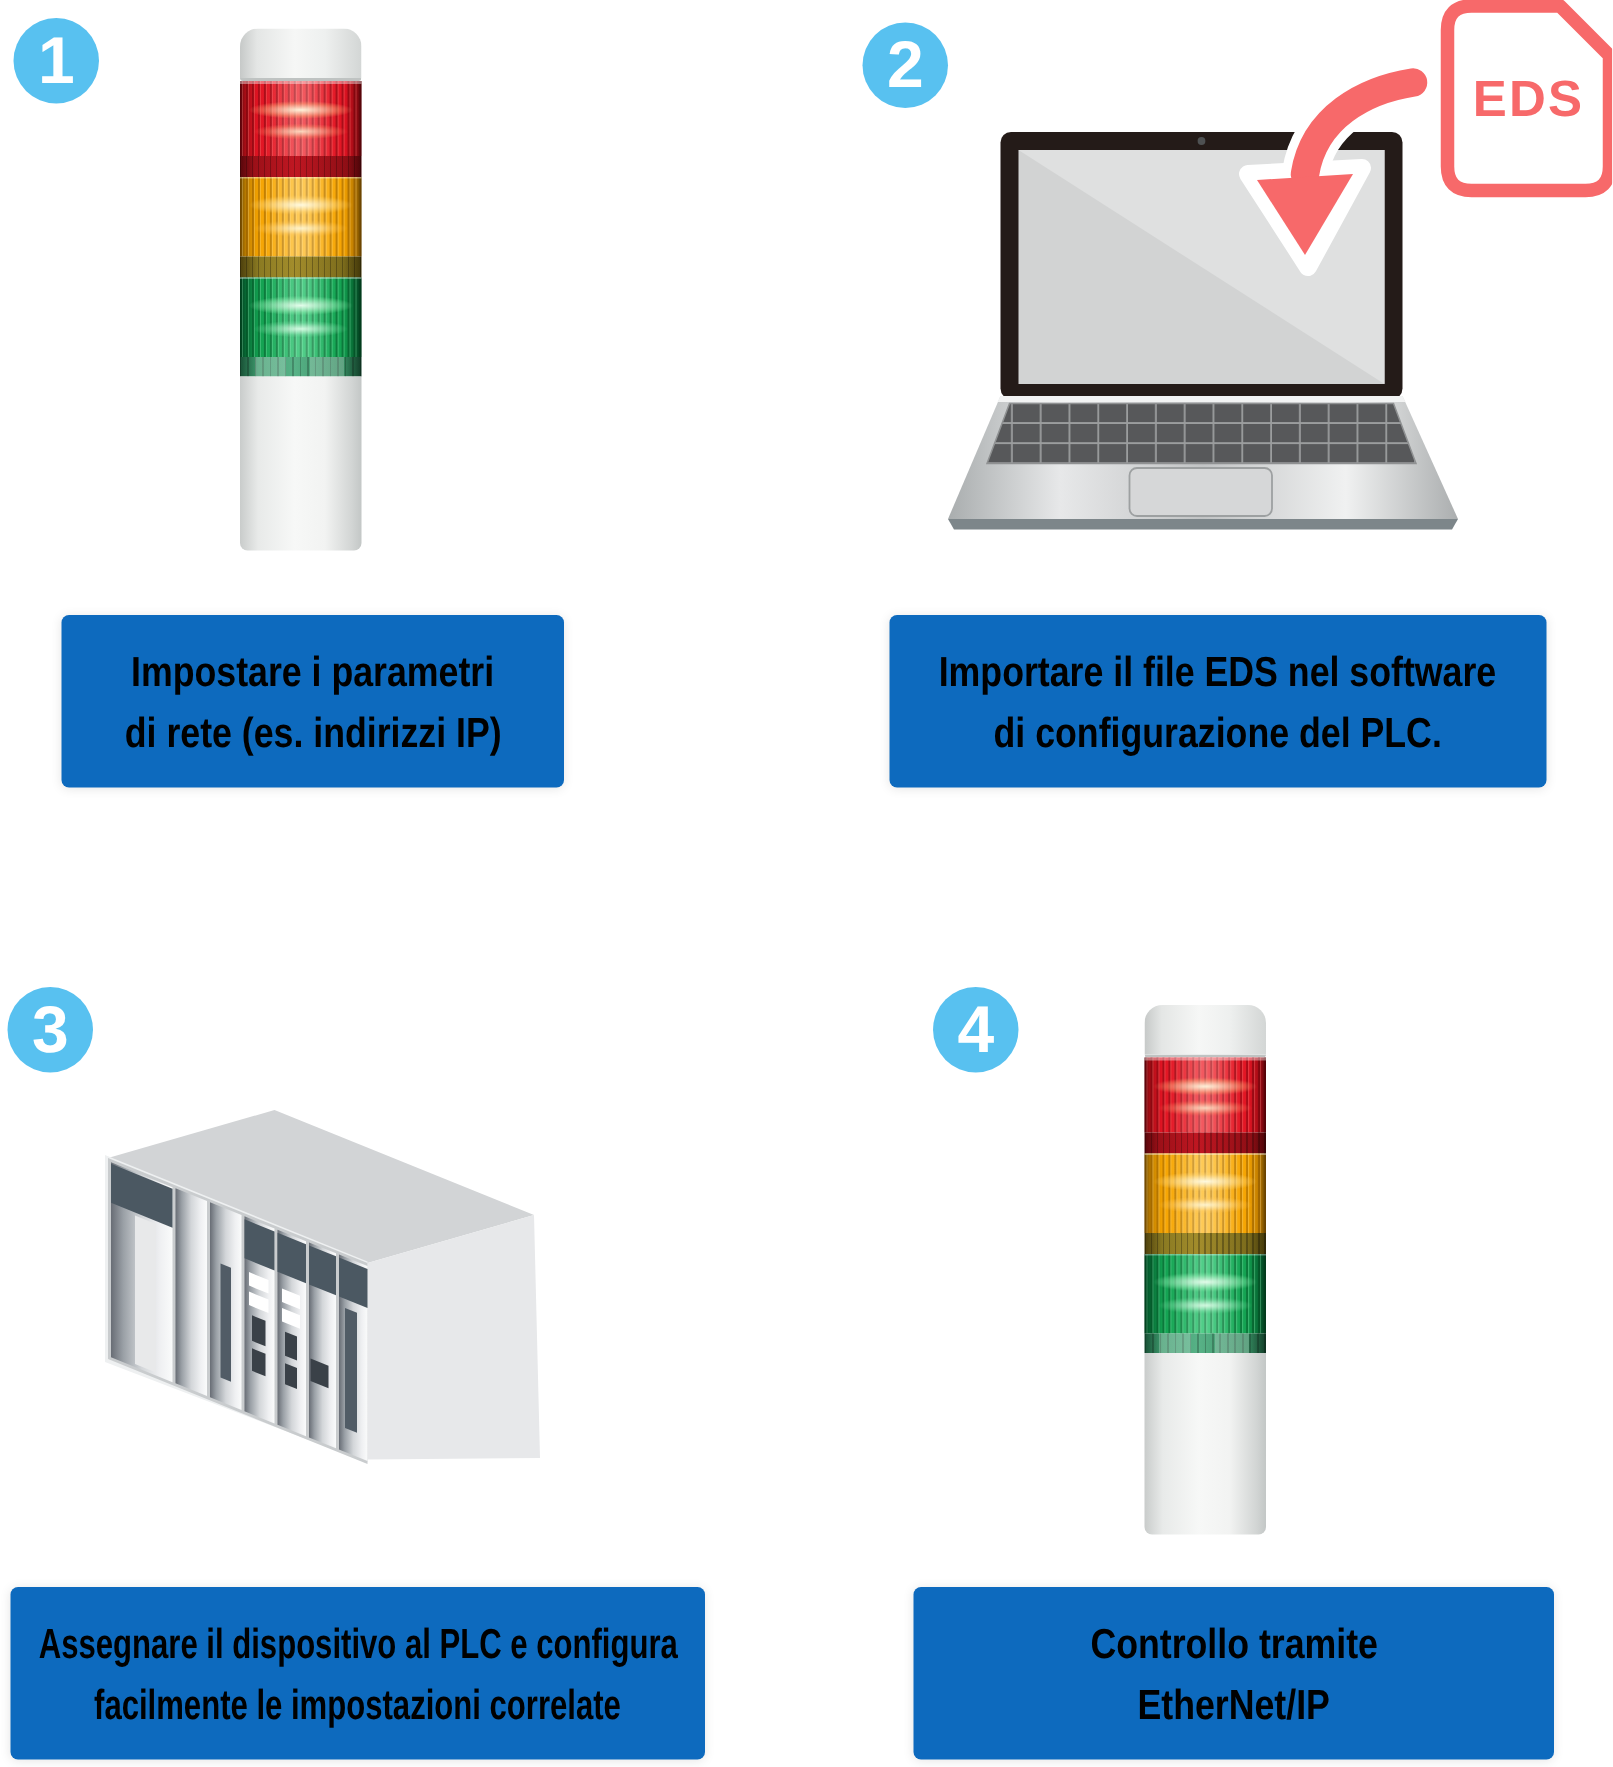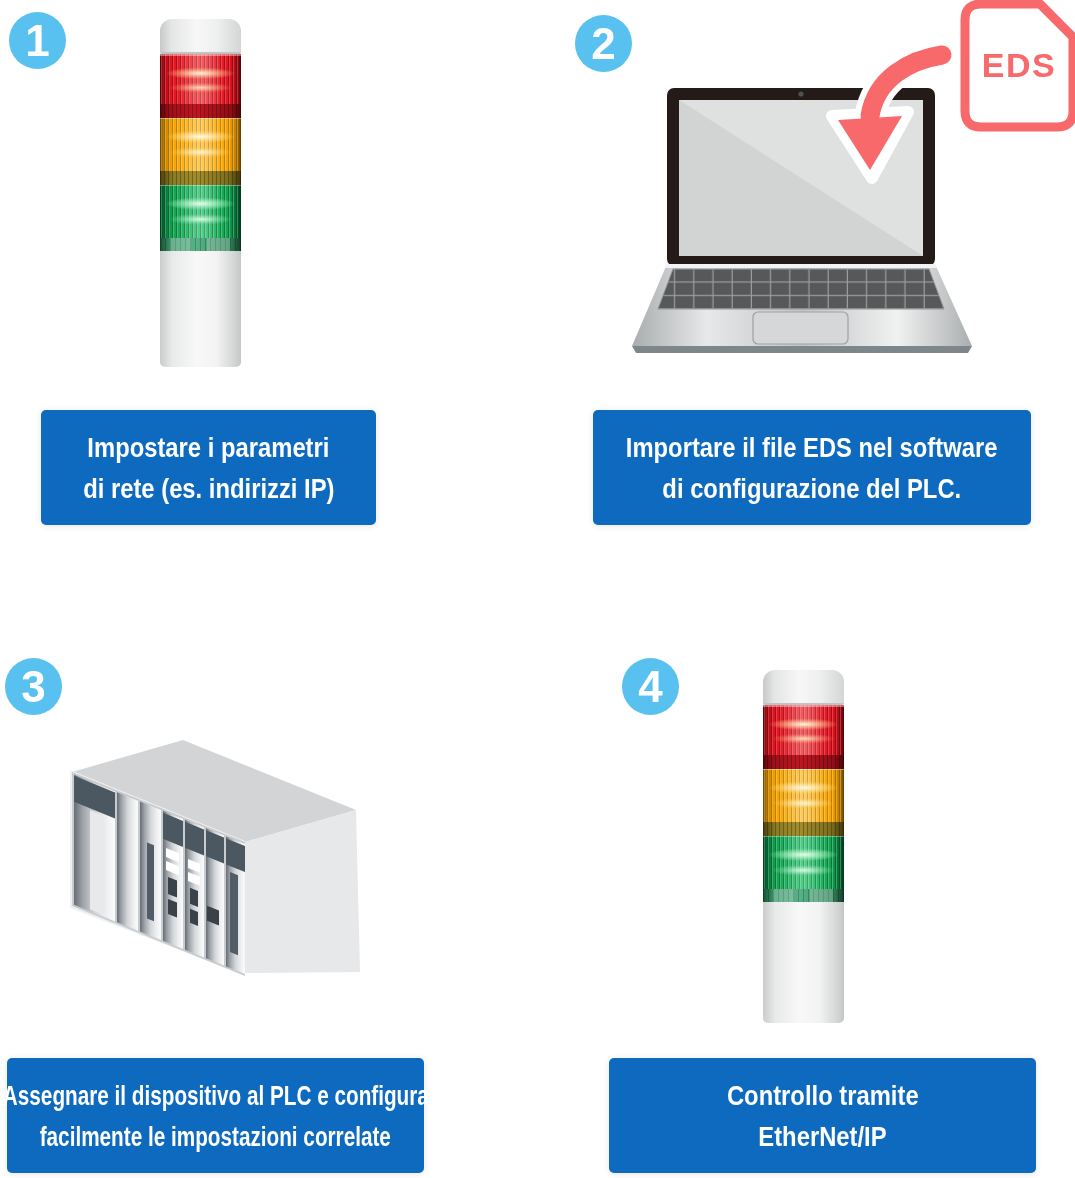--- a/index.html
+++ b/index.html
@@ -9,21 +9,21 @@
   }
   
   .badge{
     position:absolute;width:57px;height:57px;border-radius:50%;
     background:#58c1f0;color:#fff;font-weight:bold;font-size:44px;
     display:flex;align-items:center;justify-content:center;line-height:1;
   }
   
   .caption{
     position:absolute;height:115px;background:#0d6abe;border-radius:5px;
-    color:#ffffff;font-weight:bold;font-size:28px;
+    color:#000000;font-weight:bold;font-size:28px;
     display:flex;flex-direction:column;align-items:center;justify-content:center;
     box-shadow:0 1px 7px rgba(0,0,0,.10);
     --sx:.85;
   }
   .caption .cline{
     display:block;white-space:nowrap;line-height:41px;
     transform:scaleX(var(--sx));transform-origin:50% 50%;
   }
   .caption.narrow{--sx:.74;}
   
@@ -204,21 +204,21 @@
         <rect x="134" y="2" width="18" height="130" fill="url(#slatG)"></rect>
         <rect x="134" y="4" width="18" height="26" fill="#4b5862"></rect>
         <rect x="135" y="79" width="12" height="15" fill="#3a4148"></rect>
 
         <rect x="154" y="2" width="19" height="130" fill="url(#slatG)"></rect>
         <rect x="154" y="4" width="19" height="26" fill="#4b5862"></rect>
         <rect x="158" y="36" width="8" height="80" fill="#515c66"></rect>
       </g>
     </svg>
 
-    <div class="caption narrow" style="left:7px;top:1058px;width:417px">
+    <div class="caption narrow" style="left:7px;top:1058px;width:463px">
       <span class="cline">Assegnare il dispositivo al PLC e configura</span>
       <span class="cline">facilmente le impostazioni correlate</span>
     </div>
   </div>
 
   <div>
     <div class="badge" style="left:622px;top:658px">4</div>
 
     <div class="tower" style="left:763px;top:670px">
       <div class="t-cap"></div>

